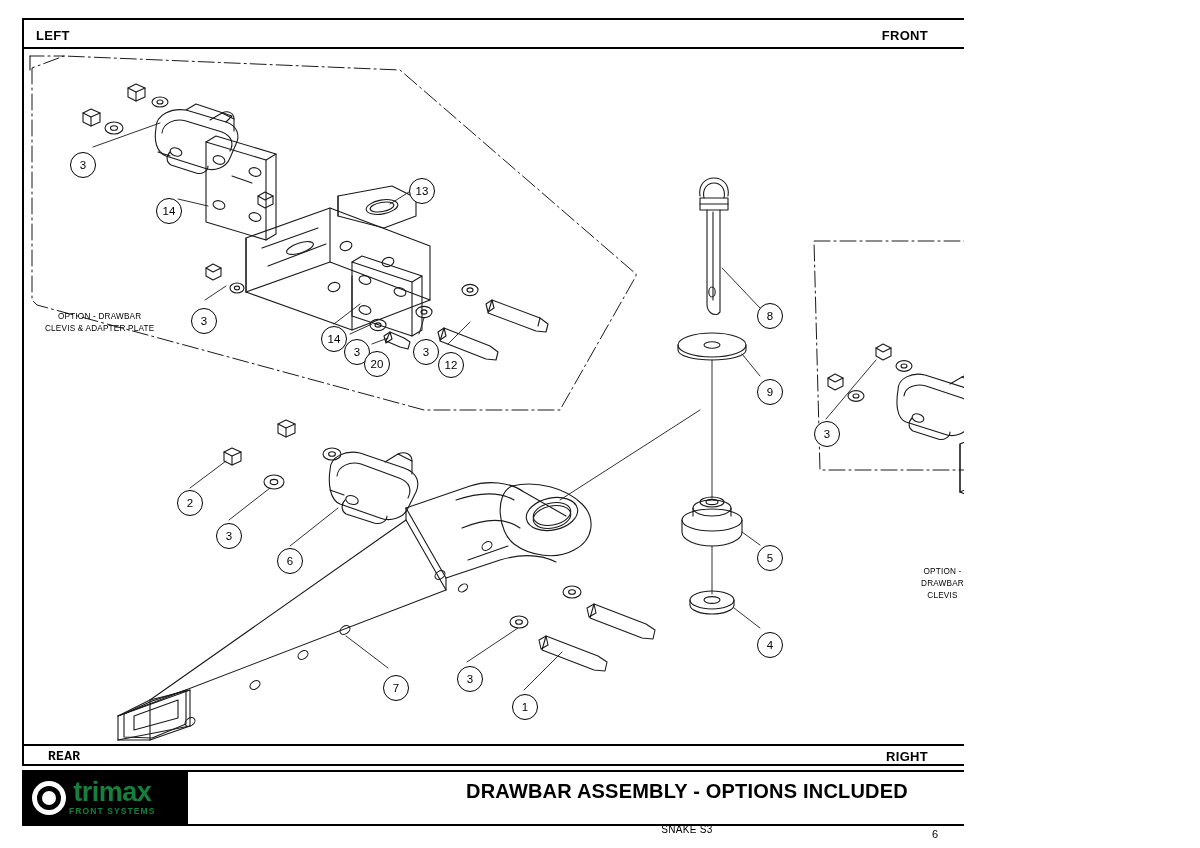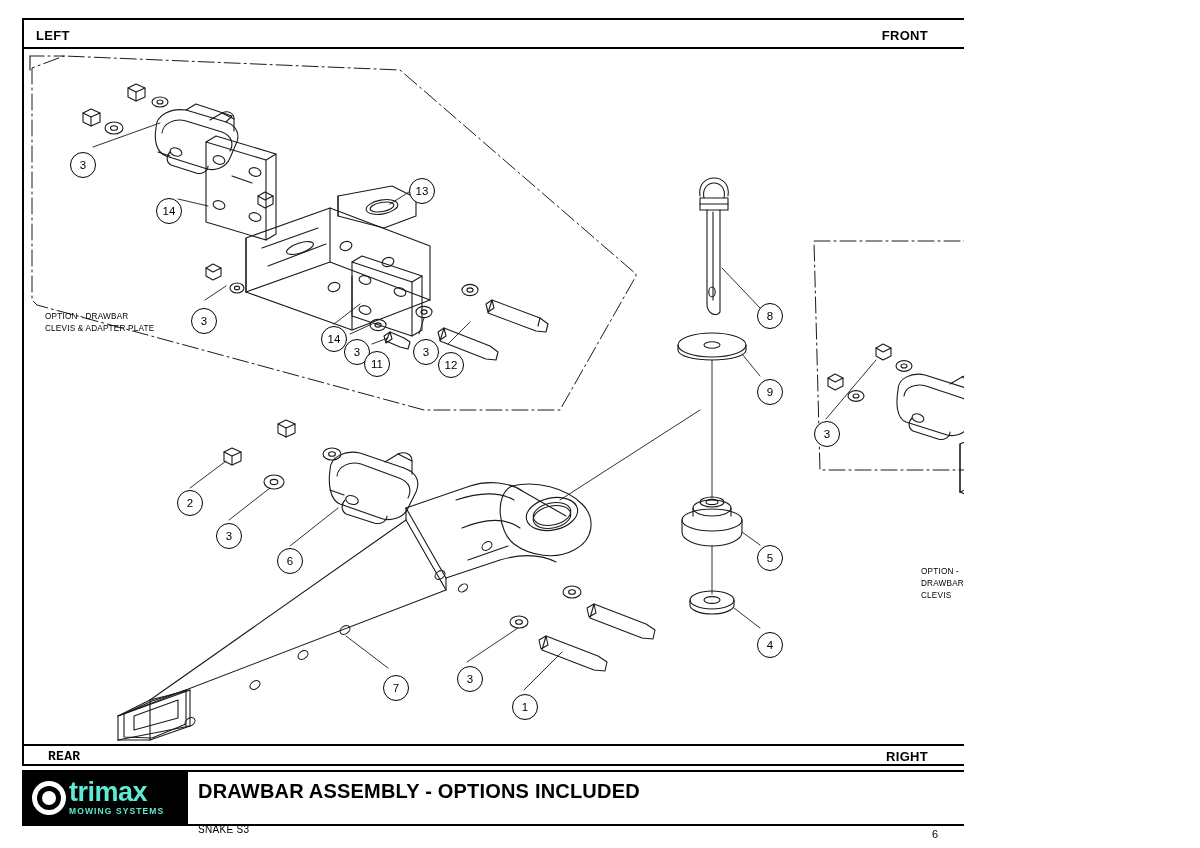--- a/index.html
+++ b/index.html
@@ -7,20 +7,21 @@
     margin: 0; padding: 0;
     background: #ffffff;
     font-family: "Liberation Sans", sans-serif;
   }
   #page {
     position: relative;
     width: 964px;
     height: 848px;
     background: #ffffff;
     overflow: hidden;
+    text-align: center;
   }
   
   #frame {
     position: absolute;
     left: 22px; top: 18px;
     width: 1156px; height: 748px;
     border: 2px solid #000;
     background: #fff;
   }
   .corner-label {
@@ -41,21 +42,21 @@
     left: 22px; top: 770px;
     width: 1156px; height: 56px;
     border: 2px solid #000;
     background: #fff;
     display: flex;
     align-items: stretch;
   }
   #logo-block {
     width: 162px;
     background: #000;
-    color: #5eead4;
+    color: #15803d;
     display: flex;
     align-items: center;
     padding-left: 8px;
     position: relative;
   }
   #logo-swirl {
     width: 34px; height: 34px;
     border-radius: 50%;
     background: #fff;
     position: relative;
@@ -441,21 +442,21 @@
   <div class="note" style="left:921px; top:566px;">
     <span>OPTION - DRAWBAR CLEVIS</span>
   </div>
 
   <div class="balloon" style="left:70px;  top:152px;">3</div>
   <div class="balloon" style="left:156px; top:198px;">14</div>
   <div class="balloon" style="left:409px; top:178px;">13</div>
   <div class="balloon" style="left:191px; top:308px;">3</div>
   <div class="balloon" style="left:321px; top:326px;">14</div>
   <div class="balloon" style="left:344px; top:339px;">3</div>
-  <div class="balloon" style="left:364px; top:351px;">11</div>
+  <div class="balloon" style="left:364px; top:351px;">20</div>
   <div class="balloon" style="left:413px; top:339px;">3</div>
   <div class="balloon" style="left:438px; top:352px;">12</div>
   <div class="balloon" style="left:757px; top:303px;">8</div>
   <div class="balloon" style="left:757px; top:379px;">9</div>
   <div class="balloon" style="left:814px; top:421px;">3</div>
   <div class="balloon" style="left:1130px;top:409px;">13</div>
   <div class="balloon" style="left:981px; top:509px;">3</div>
   <div class="balloon" style="left:1031px;top:530px;">10</div>
   <div class="balloon" style="left:757px; top:545px;">5</div>
   <div class="balloon" style="left:757px; top:632px;">4</div>
@@ -464,21 +465,21 @@
   <div class="balloon" style="left:277px; top:548px;">6</div>
   <div class="balloon" style="left:383px; top:675px;">7</div>
   <div class="balloon" style="left:457px; top:666px;">3</div>
   <div class="balloon" style="left:512px; top:694px;">1</div>
 
   <div id="titlebar">
     <div id="logo-block">
       <div id="logo-swirl"></div>
       <div id="logo-text">
         <div id="logo-word">trimax</div>
-        <div id="logo-sub">MOWING SYSTEMS</div>
+        <div id="logo-sub">FRONT SYSTEMS</div>
       </div>
     </div>
     <div id="title-text">
       <div id="title-main">DRAWBAR ASSEMBLY - OPTIONS INCLUDED</div>
       <div id="title-sub">SNAKE S3</div>
     </div>
   </div>
 
   <div id="page-number">6</div>
 

